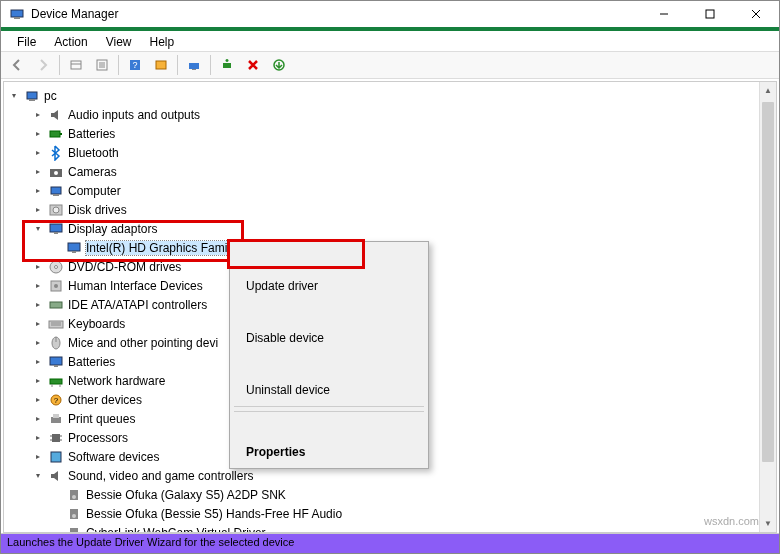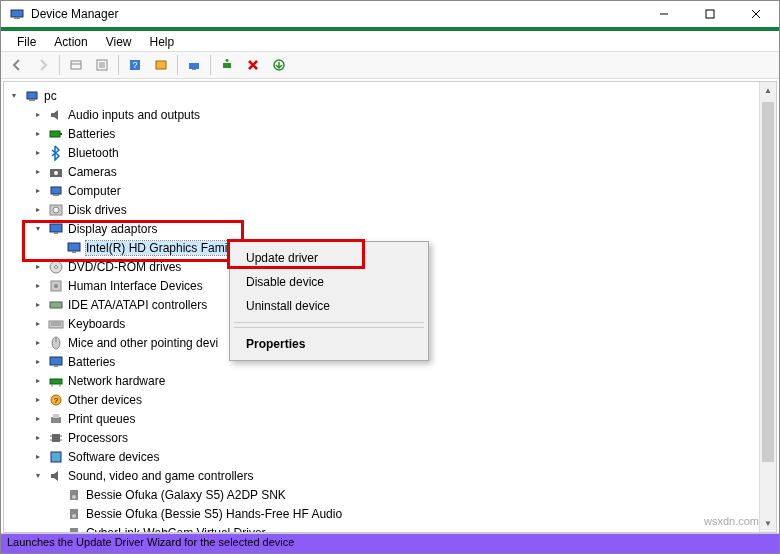--- a/index.html
+++ b/index.html
@@ -24,21 +24,21 @@
 .nodelabel { font-size: 12px; }
 .selected .nodelabel { background: #cce8ff; outline: 1px dotted #888; }
 .highlight-box { position: absolute; border: 3px solid #d00; pointer-events: none; }
 .statusbar { position: absolute; bottom: 0; left: 0; right: 0; height: 20px; padding: 2px 6px; font-size: 11px; background: #8b5cf6; border-top: 1px solid #ccc; overflow: hidden; }
 .scrollbar { position: absolute; right: 0; top: 0; bottom: 0; width: 17px; background: #f0f0f0; border-left: 1px solid #ddd; }
 .scrollbar .thumb { position: absolute; left: 2px; right: 2px; top: 20px; height: 360px; background: #ccc; border-radius: 1px; }
 .scrollbar .sbtn { position: absolute; left: 0; right: 0; height: 17px; display: flex; align-items: center; justify-content: center; font-size: 8px; color: #666; }
 .scrollbar .up { top: 0; }
 .scrollbar .down { bottom: 0; }
 .contextmenu { position: absolute; background: #f0f0f0; border: 1px solid #aaa; box-shadow: 3px 3px 6px rgba(0,0,0,0.25); padding: 4px 2px; z-index: 10; min-width: 200px; }
-.contextmenu .cmitem { padding: 5px 14px; font-size: 12px; cursor: default; }
+.contextmenu .cmitem { padding: 5px 14px; font-size: 12px; cursor: default; margin-top: 28px; }
 .contextmenu .cmsep { height: 1px; background: #ccc; margin: 4px 2px; }
 .contextmenu .cmbold { font-weight: bold; }
 .watermark { position: absolute; bottom: 26px; right: 20px; font-size: 11px; color: #aaa; z-index: 5; }
 </style>
 </head>
 <body>
 
 <div class="titlebar">
   <span class="icon">
     <svg viewBox="0 0 16 16">

